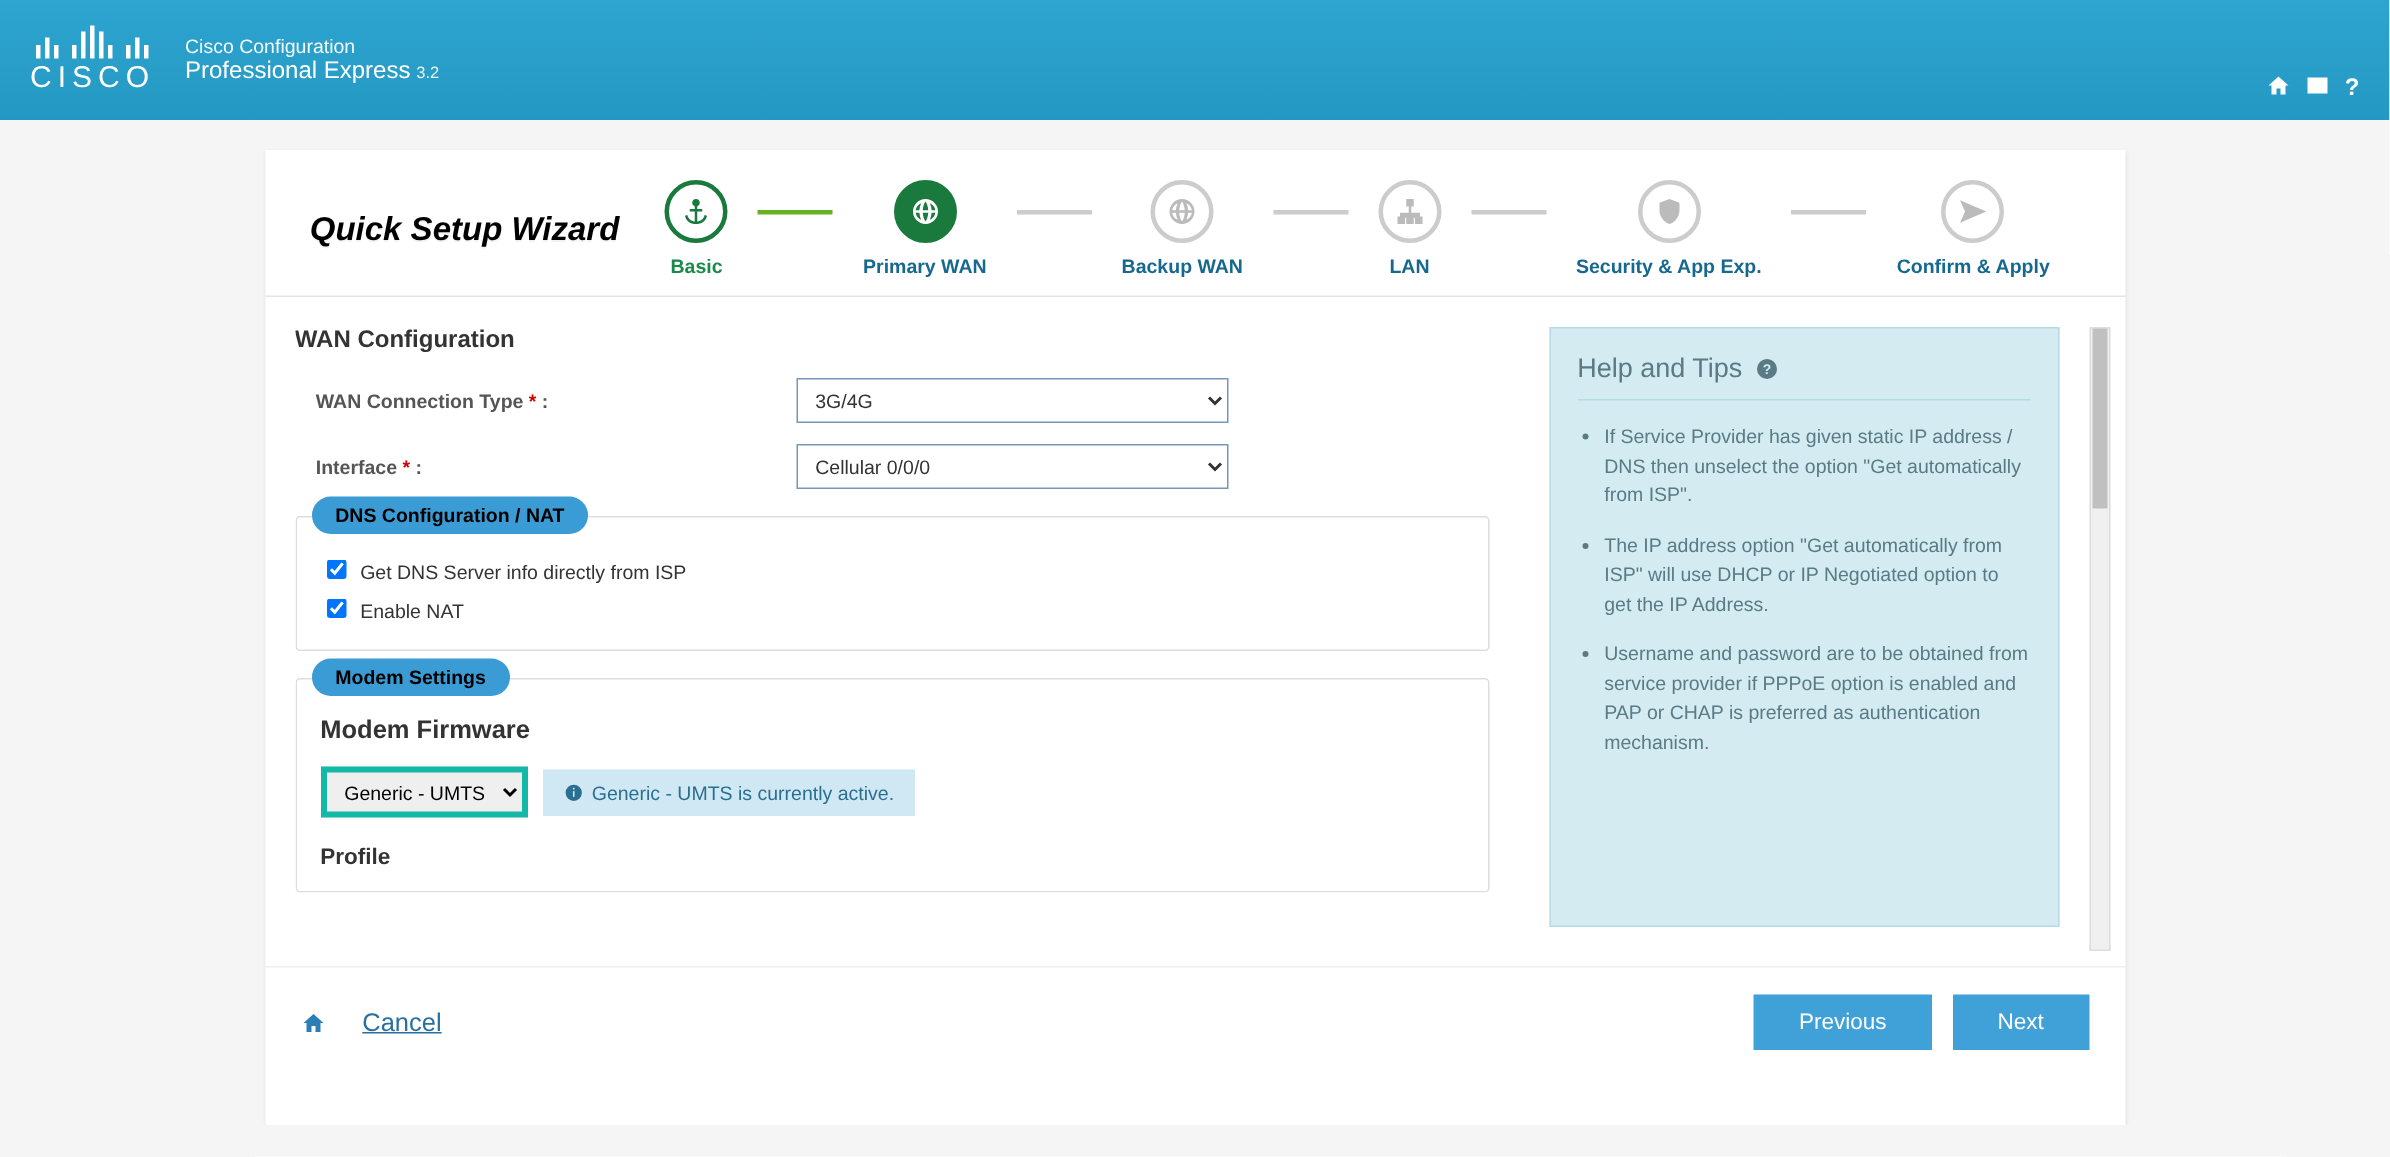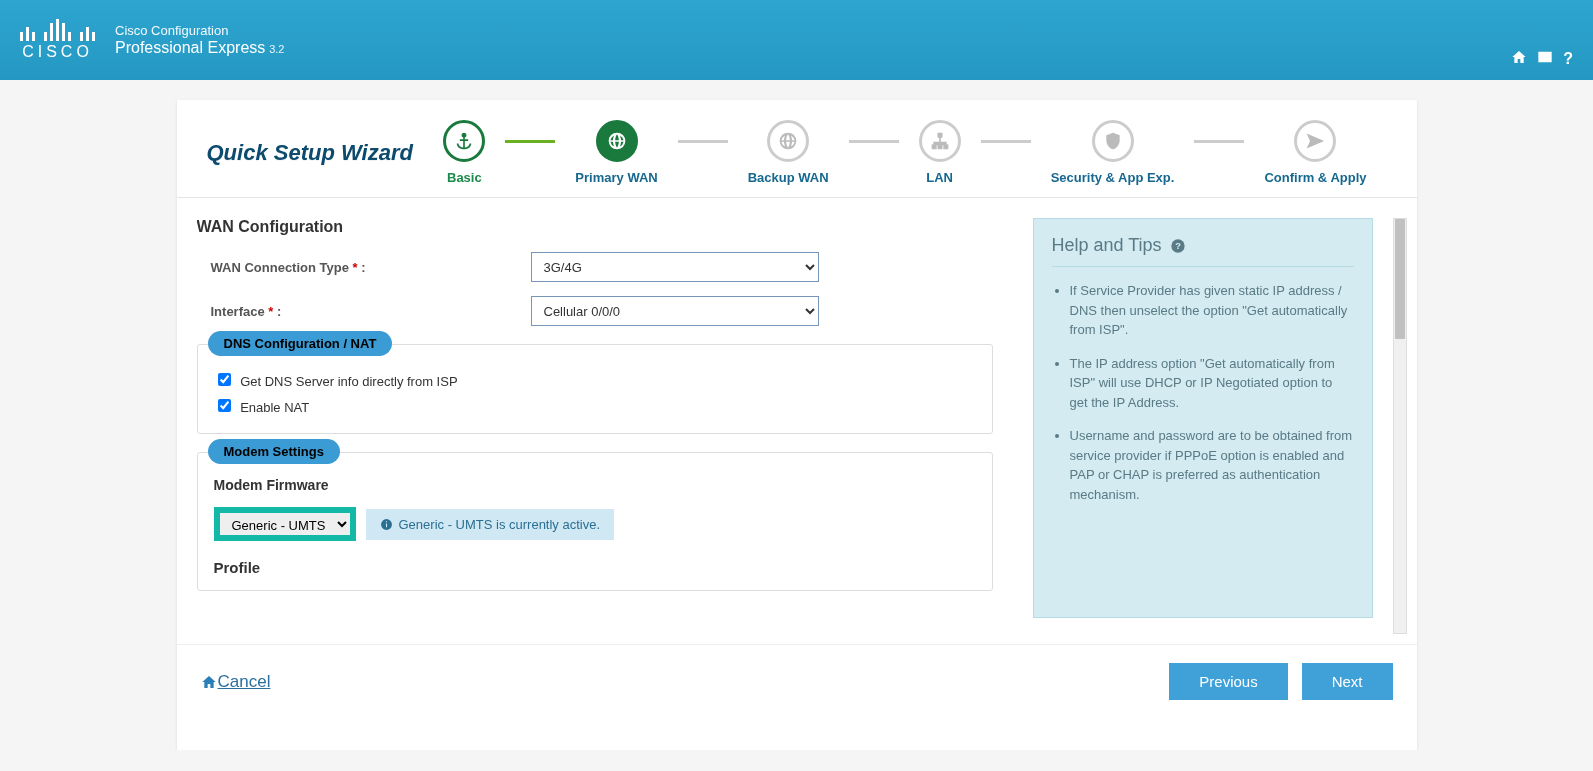--- a/index.html
+++ b/index.html
@@ -30,21 +30,21 @@
     gap:3px;
     height:22px;
     margin-bottom:2px;
   }
   .cisco-bars span{
     width:3px;
     background:#fff;
     display:block;
   }
   .cisco-word{
-    font-size:16px;
+    font-size:20px;
     letter-spacing:4px;
     font-weight:400;
   }
   .header-title-block { line-height:1.2; }
   .header-sub { font-size:13px; font-weight:300; opacity:.95; }
   .header-main { font-size:16px; font-weight:300; }
   .header-ver { font-size:11px; opacity:.9; }
   .header-icons {
     position:absolute;
     right:20px;
@@ -67,21 +67,21 @@
     flex-direction:column;
   }
 
   .wizard-top {
     display:flex;
     align-items:center;
     padding:20px 30px 12px;
     border-bottom:1px solid #e5e5e5;
   }
   .wizard-title {
-    color:#0c4a6e;
+    color:#000000;
     font-size:22px;
     font-weight:bold;
     font-style:italic;
     text-shadow:0 1px 0 rgba(0,0,0,0.05);
     flex:0 0 auto;
     margin-right:auto;
   }
 
   .steps {
     display:flex;
@@ -179,24 +179,24 @@
   }
   .fieldset-legend{
     position:absolute;top:-14px;left:10px;
     background:#3b9bd4;color:#000000;
     padding:5px 16px;border-radius:14px;
     font-size:13px;font-weight:bold;
   }
   .chk-row{ margin:10px 0 4px 4px; font-size:13px; color:#333; }
   .chk-row input{ margin-right:6px; }
 
-  .modem-sub{ font-weight:bold;font-size:14px;margin:6px 0 14px; }
+  .modem-sub{ font-weight:bold;font-size:17px;margin:6px 0 14px; }
   .firmware-row{ display:flex;align-items:center;gap:10px; }
   .firmware-select{
-    height:34px;border:6px solid #14b8a6;padding:4px 8px;font-size:13px;min-width:130px;
+    height:34px;border:4px solid #14b8a6;padding:4px 8px;font-size:13px;min-width:130px;
   }
   .info-box{
     background:#cfe8f4;color:#2a6f92;
     padding:8px 14px;font-size:13px;
     display:flex;align-items:center;gap:6px;
   }
   .info-box svg{ width:13px;height:13px;fill:#2a6f92; }
 
   .profile-peek{ font-weight:bold;font-size:15px;margin-top:18px;color:#333; }
 
@@ -208,21 +208,21 @@
   }
   .help-title svg{ width:16px;height:16px;fill:#5a7a85; }
   .help-col ul{ list-style:disc;padding-left:18px; }
   .help-col li{ color:#5a7a85;font-size:13px;line-height:1.5;margin-bottom:14px; }
 
   .footer{
     border-top:1px solid #eee;
     padding:18px 24px 50px;
     display:flex;align-items:center;
   }
-  .cancel-group{ display:flex;align-items:center;gap:1px;cursor:pointer; }
+  .cancel-group{ display:flex;align-items:center;gap:25px;cursor:pointer; }
   .cancel-group svg{ width:16px;height:16px;fill:#2a7fb8; }
   .cancel-link{ color:#2a6f9e;text-decoration:underline;font-size:17px; }
   .footer-btns{ margin-left:auto;display:flex;gap:14px; }
   .btn{
     background:#3fa1d8;color:#fff;border:none;
     padding:10px 30px;font-size:15px;cursor:pointer;
   }
 
   
   .form-col-inner { max-height:410px; overflow:hidden; }

